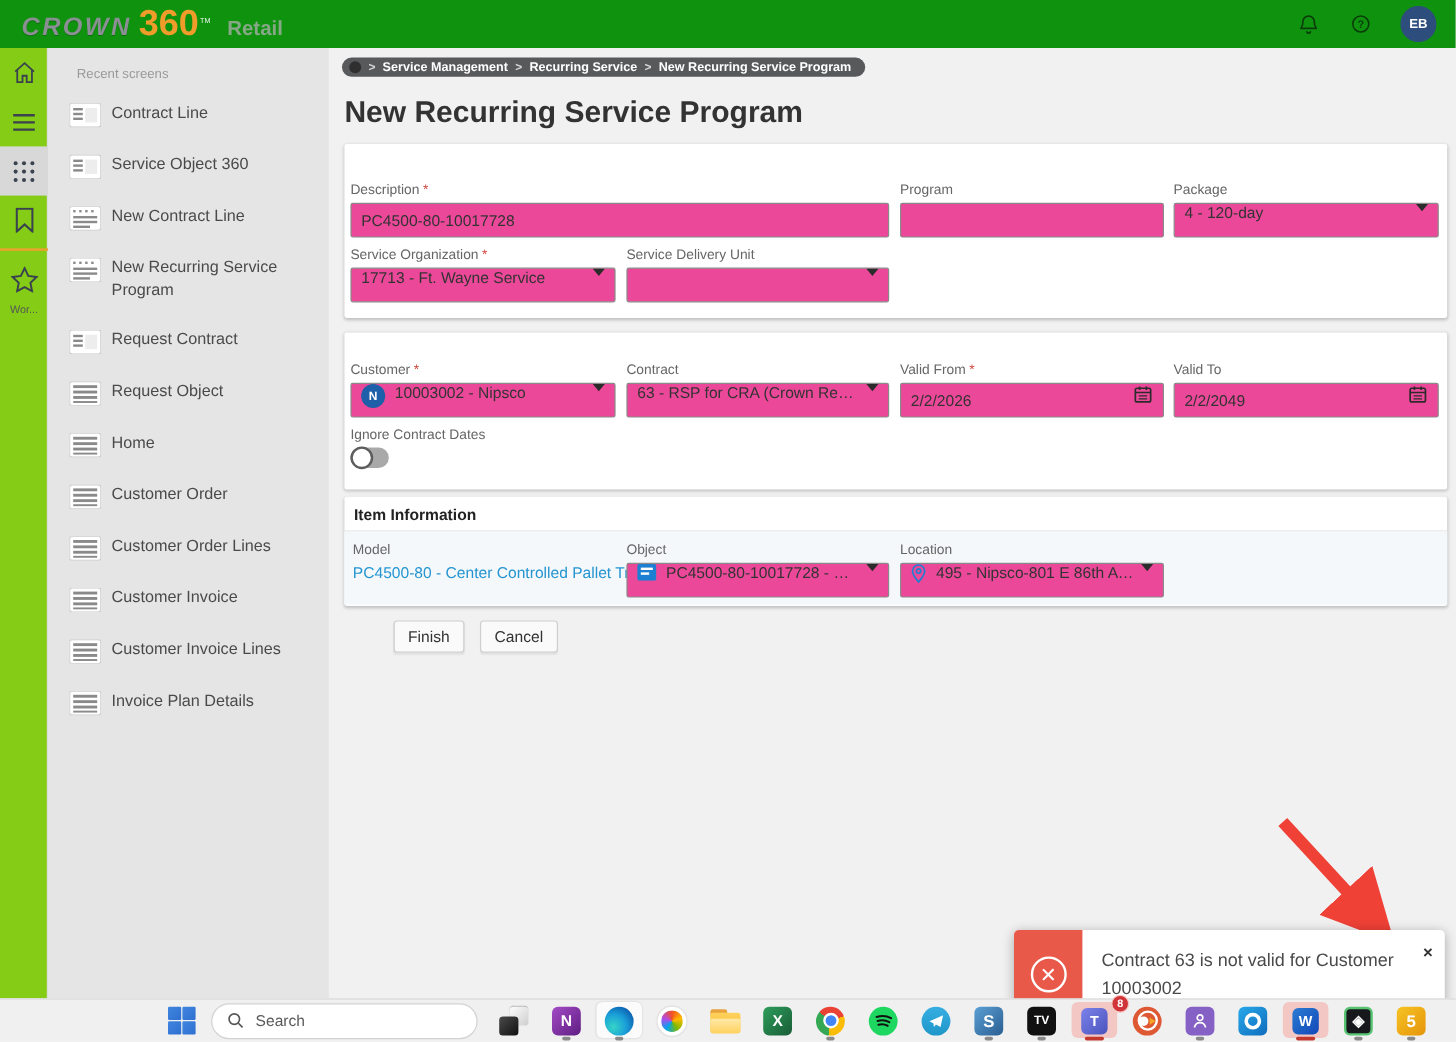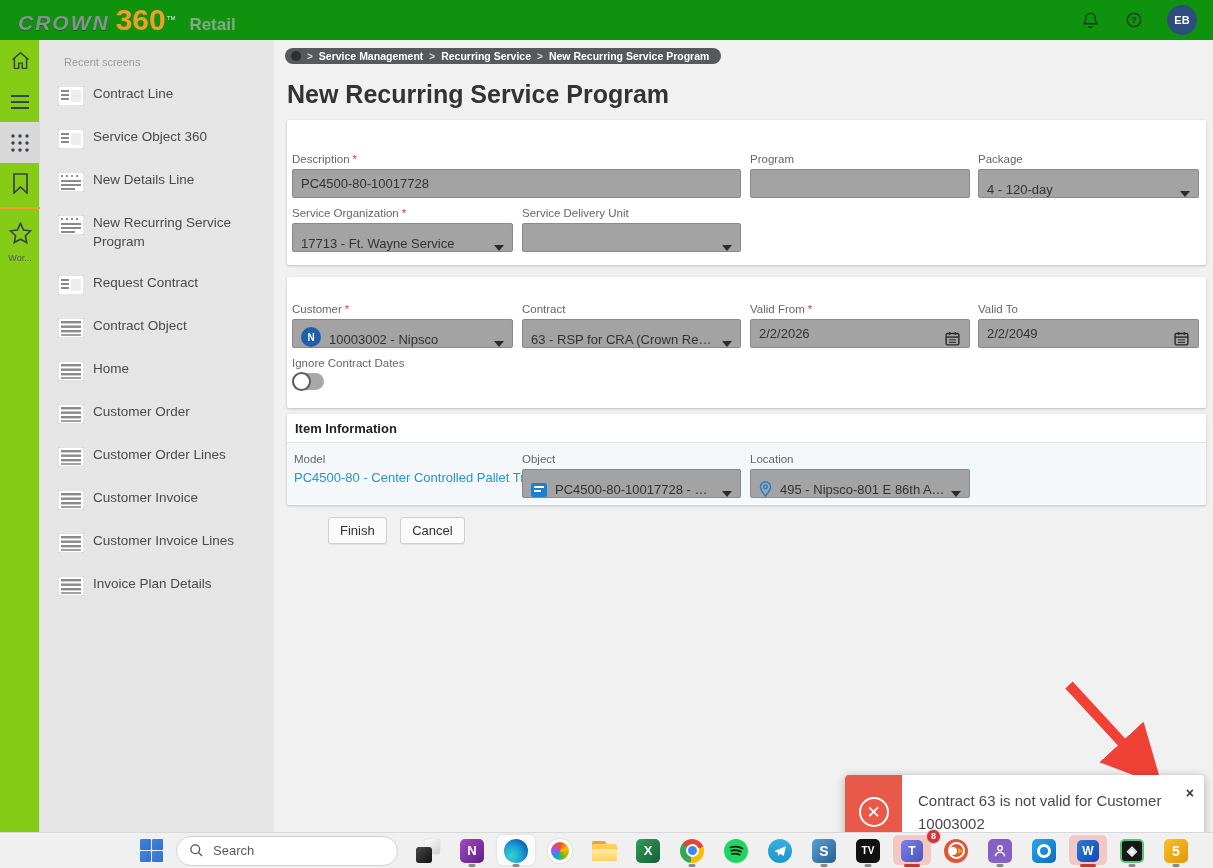--- a/index.html
+++ b/index.html
@@ -41,21 +41,21 @@
   .card { position:absolute; left:13px; width:919px; background:#fff; box-shadow:0 1px 3px rgba(0,0,0,.22); border-radius:2px; }
   .card1 { top:80px; height:145px; }
   .card2 { top:237px; height:131px; }
   .card3 { top:374px; height:91px; }
   .card3-header { height:29px; display:flex; align-items:center; padding-left:8px; border-bottom:1px solid #e3e3e3; font-size:13px; font-weight:bold; color:#222; }
   .card3-body { position:relative; height:61px; background:#f4f8fa; }
 
   .fld { position:absolute; }
   .fld-label { font-size:11.5px; color:#666; margin-bottom:4px; white-space:nowrap; }
   .req { color:#d0453e; margin-left:3px; }
-  .tbox, .combo { height:29px; border:1px solid #8a8a8a; border-radius:2px; background:#a3a3a3; font-size:13px; color:#333; display:flex; align-items:flex-end; }
+  .tbox, .combo { height:29px; border:1px solid #8a8a8a; border-radius:2px; background:#ec4899; font-size:13px; color:#333; display:flex; align-items:flex-start; }
   .tbox input { border:none; outline:none; width:100%; height:100%; padding:0 8px; font-size:13px; color:#333; font-family:"Liberation Sans", sans-serif; background:transparent; }
   .combo { padding:0 8px; cursor:pointer; }
   .combo .val { flex:1; white-space:nowrap; overflow:hidden; text-overflow:ellipsis; }
   .caret { width:0; height:0; border-left:5px solid transparent; border-right:5px solid transparent; border-top:6px solid #2b2b2b; margin-left:6px; flex:0 0 auto; }
   .cal-btn { flex:0 0 auto; margin-left:6px; cursor:pointer; display:flex; }
   .cust-avatar { flex:0 0 20px; width:20px; height:20px; border-radius:50%; background:#1d5fa8; color:#fff; font-size:10px; font-weight:bold; display:flex; align-items:center; justify-content:center; margin-right:8px; }
   .blue-ico { flex:0 0 auto; margin-right:8px; display:flex; }
 
   .toggle { width:32px; height:17px; border-radius:9px; background:#a9a9a9; position:relative; cursor:pointer; }
   .toggle .knob { position:absolute; left:0; top:-1px; width:19px; height:19px; border-radius:50%; background:#fff; border:2px solid #5d5d5d; }
@@ -192,21 +192,21 @@
             <g fill="#8a8a8a">
               <rect x="3" y="3" width="2" height="2"></rect>
               <rect x="8" y="3" width="2" height="2"></rect>
               <rect x="13" y="3" width="2" height="2"></rect>
               <rect x="18" y="3" width="2" height="2"></rect>
               <rect x="3" y="8" width="20" height="2"></rect>
               <rect x="3" y="12" width="20" height="2"></rect>
               <rect x="3" y="16" width="14" height="2"></rect>
             </g>
           </svg></span>
-        <span class="side-label">New Details Line</span>
+        <span class="side-label">New Contract Line</span>
       </div>
       <div class="side-item">
         <span class="side-ico"><svg width="26" height="20" viewBox="0 0 26 20">
             <rect x="0" y="0" width="26" height="20" rx="2" fill="#fff" stroke="#c8c8c8"></rect>
             <g fill="#8a8a8a">
               <rect x="3" y="3" width="2" height="2"></rect>
               <rect x="8" y="3" width="2" height="2"></rect>
               <rect x="13" y="3" width="2" height="2"></rect>
               <rect x="18" y="3" width="2" height="2"></rect>
               <rect x="3" y="8" width="20" height="2"></rect>
@@ -229,21 +229,21 @@
       <div class="side-item">
         <span class="side-ico"><svg width="26" height="20" viewBox="0 0 26 20">
             <rect x="0" y="0" width="26" height="20" rx="2" fill="#fff" stroke="#c8c8c8"></rect>
             <g fill="#8a8a8a">
               <rect x="3" y="3" width="20" height="2.4"></rect>
               <rect x="3" y="7.5" width="20" height="2.4"></rect>
               <rect x="3" y="12" width="20" height="2.4"></rect>
               <rect x="3" y="16.2" width="20" height="1.6"></rect>
             </g>
           </svg></span>
-        <span class="side-label">Contract Object</span>
+        <span class="side-label">Request Object</span>
       </div>
       <div class="side-item">
         <span class="side-ico"><svg width="26" height="20" viewBox="0 0 26 20">
             <rect x="0" y="0" width="26" height="20" rx="2" fill="#fff" stroke="#c8c8c8"></rect>
             <g fill="#8a8a8a">
               <rect x="3" y="3" width="20" height="2.4"></rect>
               <rect x="3" y="7.5" width="20" height="2.4"></rect>
               <rect x="3" y="12" width="20" height="2.4"></rect>
               <rect x="3" y="16.2" width="20" height="1.6"></rect>
             </g>

